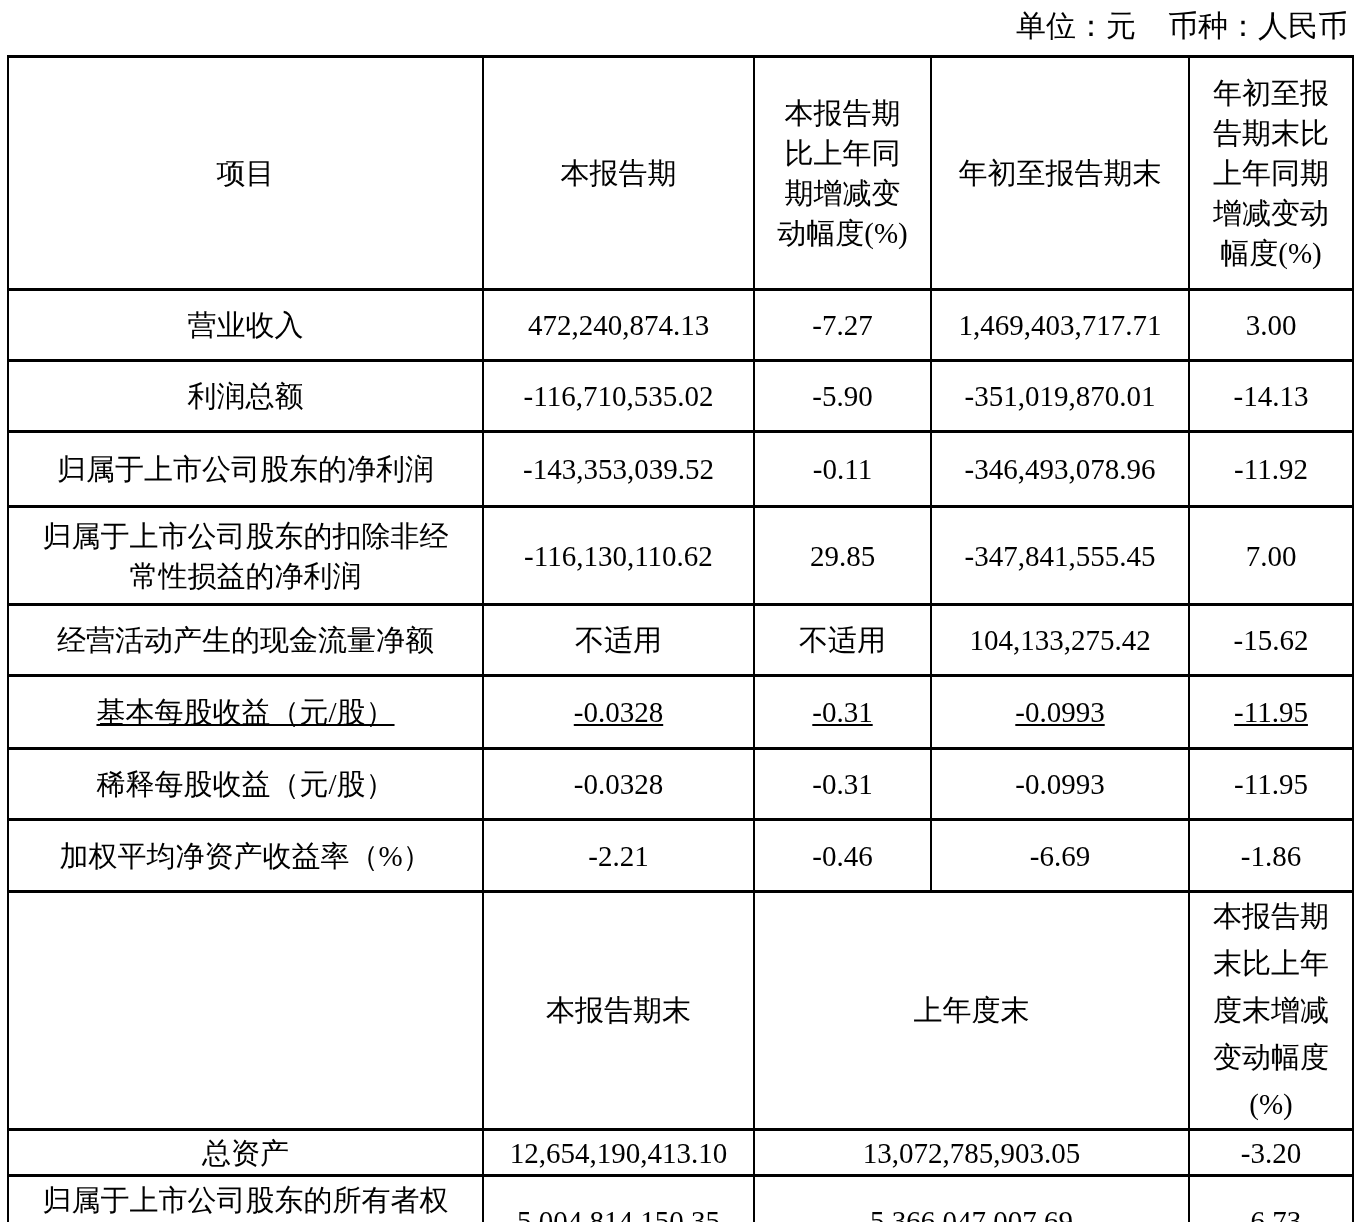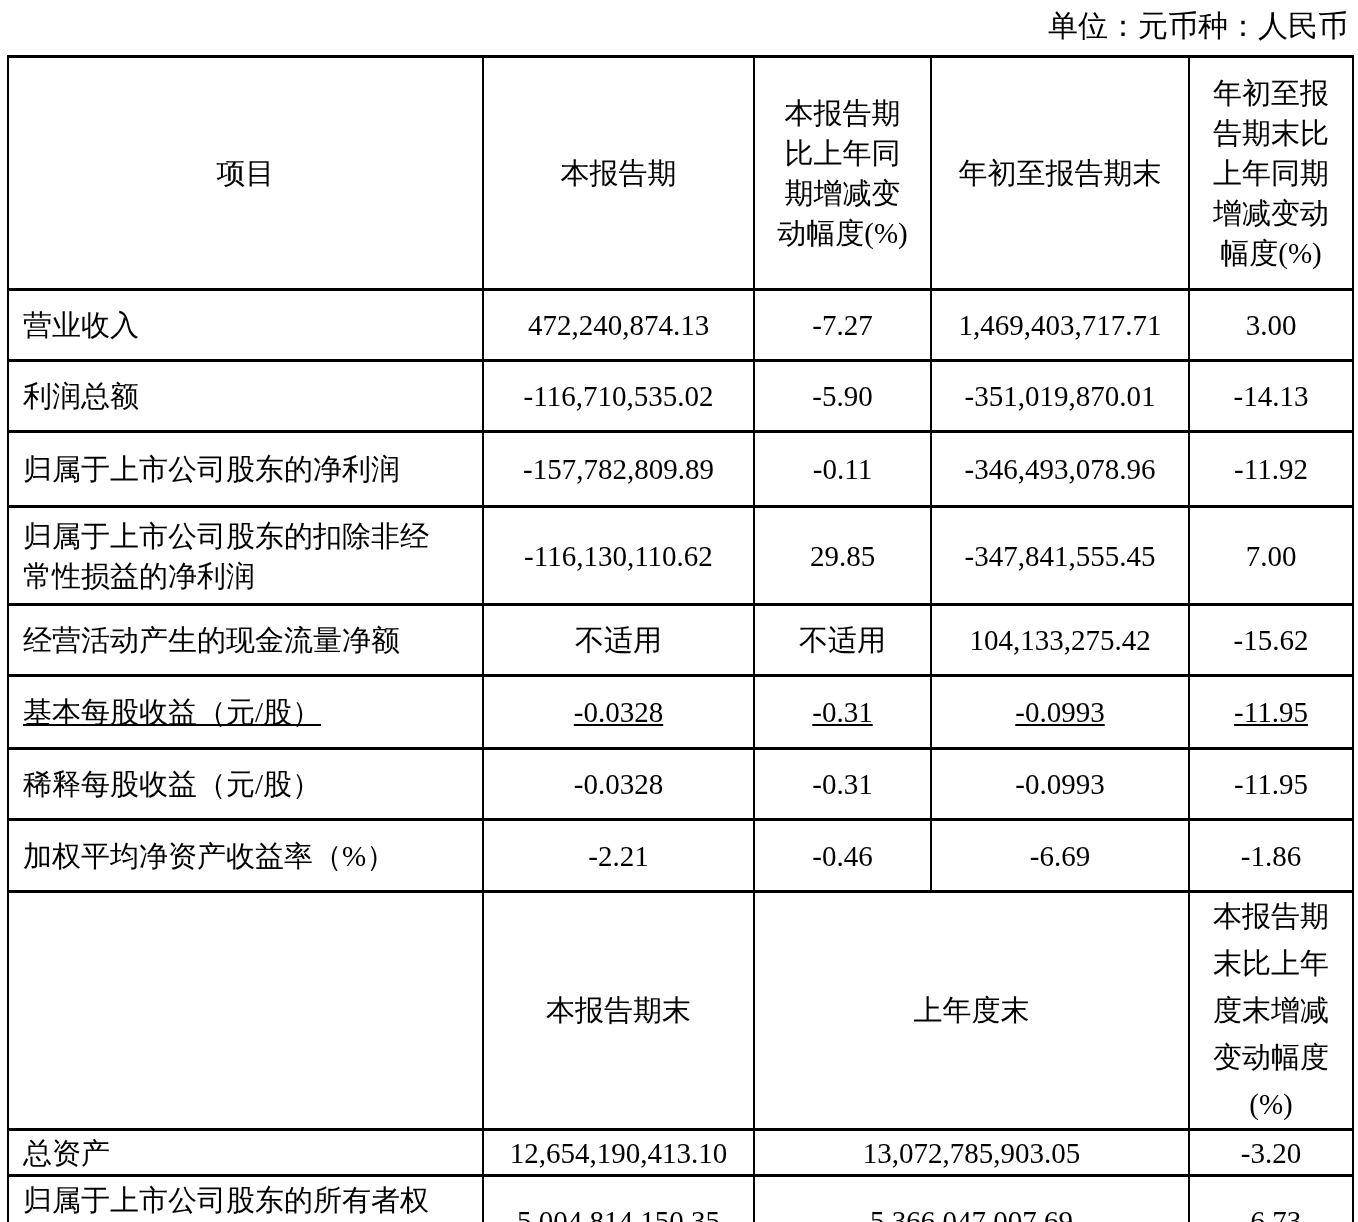--- a/index.html
+++ b/index.html
@@ -9,20 +9,21 @@
     overflow: hidden;
     color: #000;
     font-family: "Liberation Serif", "DejaVu Serif", serif;
   }
   .unit-line {
     height: 55px;
     box-sizing: border-box;
     padding: 8px 10px 0 0;
     display: flex;
     justify-content: flex-end;
+    gap: 32px;
     font-size: 30px;
     line-height: 36px;
   }
   table.fin {
     border-collapse: collapse;
     table-layout: fixed;
     margin-left: 7px;
     width: 1345px;
   }
   table.fin td, table.fin th {
@@ -32,21 +33,21 @@
     font-size: 29px;
     font-weight: normal;
     line-height: 40px;
     padding: 0 14px;
     overflow: hidden;
     vertical-align: middle;
     white-space: pre-line;
   }
   th.hdr { text-align: center; line-height: 46px; }
   tr.hdr2 th { line-height: 47px; }
-  td.label { text-align: left; padding-left: 18px; }
+  td.label { text-align: center; padding-left: 18px; }
   td.num   { text-align: center; padding-right: 15px; }
   tr.r-h1   { height: 233px; }
   tr.r-std  { height: 71px; }
   tr.r-np   { height: 75px; }
   tr.r-ded  { height: 98px; padding-left: 44px; }
   tr.r-eps  { height: 73px; text-decoration: underline; }
   tr.r-roe  { height: 72px; }
   tr.r-h2   { height: 237px; }
   tr.r-ta   { height: 46px; padding-left: 20px; }
   tr.r-clip { height: 112px; }
@@ -98,21 +99,21 @@
   <tr class="r-std">
     <td class="label">利润总额</td>
     <td class="num">-116,710,535.02</td>
     <td class="num">-5.90</td>
     <td class="num">-351,019,870.01</td>
     <td class="num">-14.13</td>
   </tr>
 
   <tr class="r-np">
     <td class="label">归属于上市公司股东的净利润</td>
-    <td class="num">-157,782,809.89</td>
+    <td class="num">-143,353,039.52</td>
     <td class="num">-0.11</td>
     <td class="num">-346,493,078.96</td>
     <td class="num">-11.92</td>
   </tr>
 
   <tr class="r-ded">
     <td class="label">归属于上市公司股东的扣除非经
 常性损益的净利润</td>
     <td class="num">-116,130,110.62</td>
     <td class="num">29.85</td>

